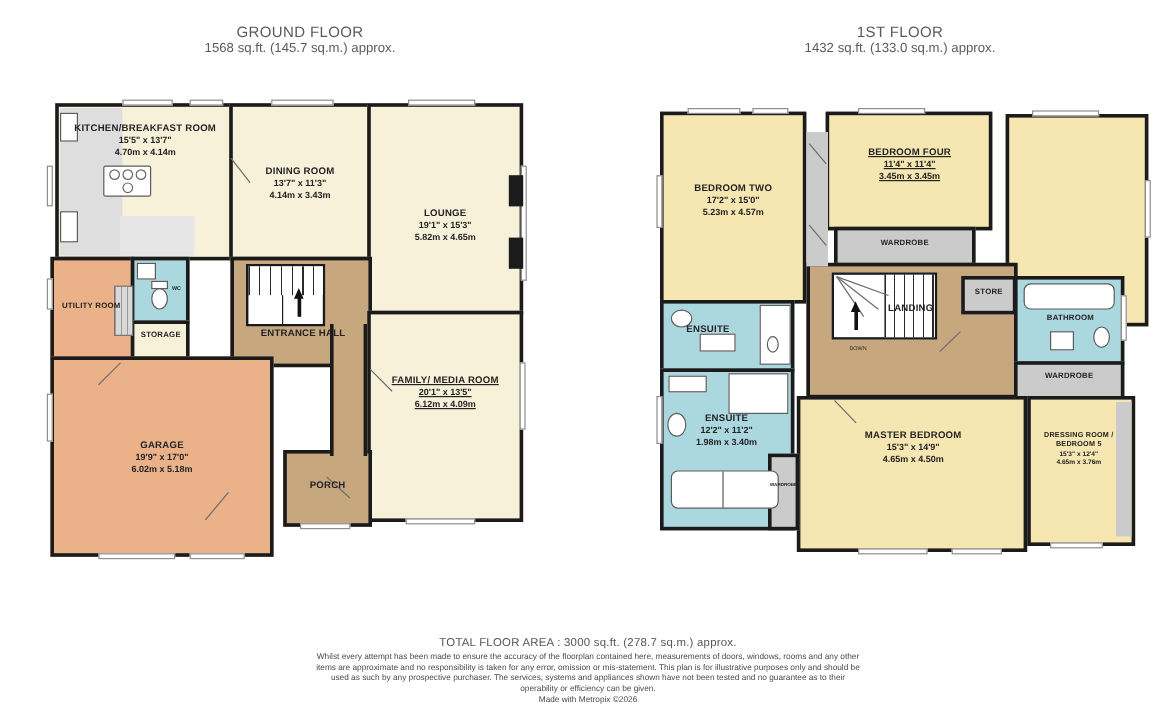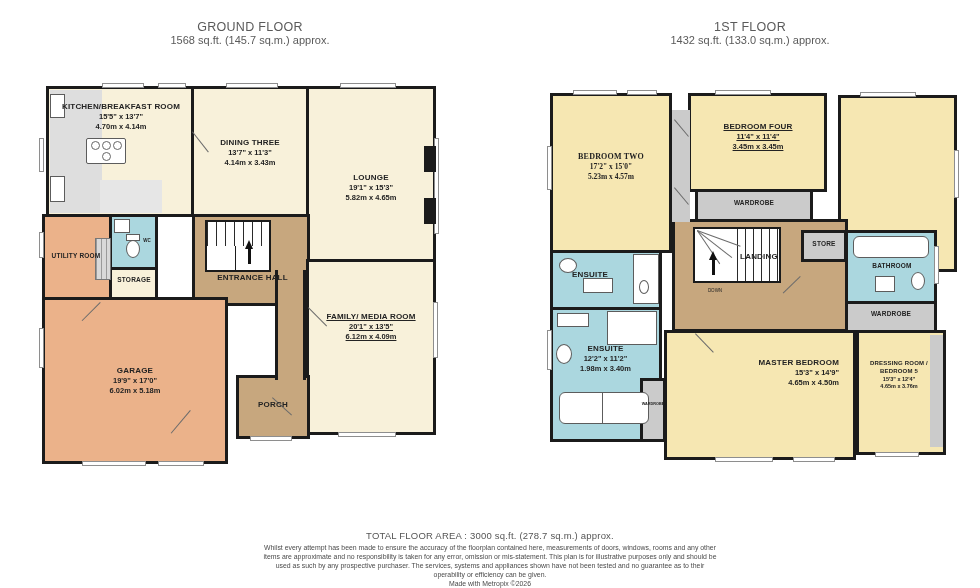--- a/index.html
+++ b/index.html
@@ -117,21 +117,21 @@
   <div class="door" style="left:268px;top:228px;height:26px;transform:rotate(-45deg);"></div>
   <div class="door" style="left:150px;top:330px;height:30px;transform:rotate(40deg);"></div>
   <div class="door" style="left:232px;top:318px;height:26px;transform:rotate(-48deg);"></div>
 
   <div class="rlabel" style="left:16px;top:22px;width:130px;">
     <div class="rname">KITCHEN/BREAKFAST ROOM</div>
     <div class="rdim">15'5" x 13'7"</div>
     <div class="rdim">4.70m x 4.14m</div>
   </div>
   <div class="rlabel" style="left:153px;top:58px;width:114px;">
-    <div class="rname">DINING THREE</div>
+    <div class="rname">DINING ROOM</div>
     <div class="rdim">13'7" x 11'3"</div>
     <div class="rdim">4.14m x 3.43m</div>
   </div>
   <div class="rlabel" style="left:271px;top:93px;width:120px;">
     <div class="rname">LOUNGE</div>
     <div class="rdim">19'1" x 15'3"</div>
     <div class="rdim">5.82m x 4.65m</div>
   </div>
   <div class="rlabel" style="left:0px;top:172px;width:72px;">
     <div class="rname-sm rname">UTILITY ROOM</div>
@@ -215,21 +215,21 @@
   <div class="win-v" style="left:409px;top:70px;height:48px;"></div>
   <div class="win-h" style="left:170px;top:377px;width:58px;"></div>
   <div class="win-h" style="left:248px;top:377px;width:42px;"></div>
   <div class="win-h" style="left:330px;top:372px;width:44px;"></div>
 
   <div class="door" style="left:129px;top:40px;height:22px;transform:rotate(-40deg);"></div>
   <div class="door" style="left:129px;top:108px;height:22px;transform:rotate(-40deg);"></div>
   <div class="door" style="left:150px;top:254px;height:26px;transform:rotate(-44deg);"></div>
   <div class="door" style="left:255px;top:196px;height:24px;transform:rotate(46deg);"></div>
 
-  <div class="rlabel" style="left:6px;top:72px;width:120px;font-family:Liberation Serif, serif;">
+  <div class="rlabel" style="left:6px;top:72px;width:120px;">
     <div class="rname">BEDROOM TWO</div>
     <div class="rdim">17'2" x 15'0"</div>
     <div class="rdim">5.23m x 4.57m</div>
   </div>
   <div class="rlabel" style="left:148px;top:42px;width:130px;text-decoration:underline;">
     <div class="rname">BEDROOM FOUR</div>
     <div class="rdim">11'4" x 11'4"</div>
     <div class="rdim">3.45m x 3.45m</div>
   </div>
   <div class="rlabel" style="left:152px;top:119px;width:114px;">
@@ -254,21 +254,21 @@
     <div class="rname-sm rname">WARDROBE</div>
   </div>
   <div class="rlabel" style="left:8px;top:264px;width:105px;">
     <div class="rname">ENSUITE</div>
     <div class="rdim">12'2" x 11'2"</div>
     <div class="rdim">1.98m x 3.40m</div>
   </div>
   <div class="rlabel" style="left:96px;top:322px;width:24px;">
     <div style="font-size:3.8px;font-weight:700;">WARDROBE</div>
   </div>
-  <div class="rlabel" style="left:138px;top:278px;width:156px;text-align:right;">
+  <div class="rlabel" style="left:138px;top:278px;width:156px;">
     <div class="rname">MASTER BEDROOM</div>
     <div class="rdim">15'3" x 14'9"</div>
     <div class="rdim">4.65m x 4.50m</div>
   </div>
   <div class="rlabel" style="left:314px;top:280px;width:80px;">
     <div class="rname-sm rname" style="font-size:6px;">DRESSING ROOM / BEDROOM 5</div>
     <div class="rdim-xs rdim" style="font-size:5.5px;">15'3" x 12'4"</div>
     <div class="rdim-xs rdim" style="font-size:5.5px;">4.65m x 3.76m</div>
   </div>
 </div>

